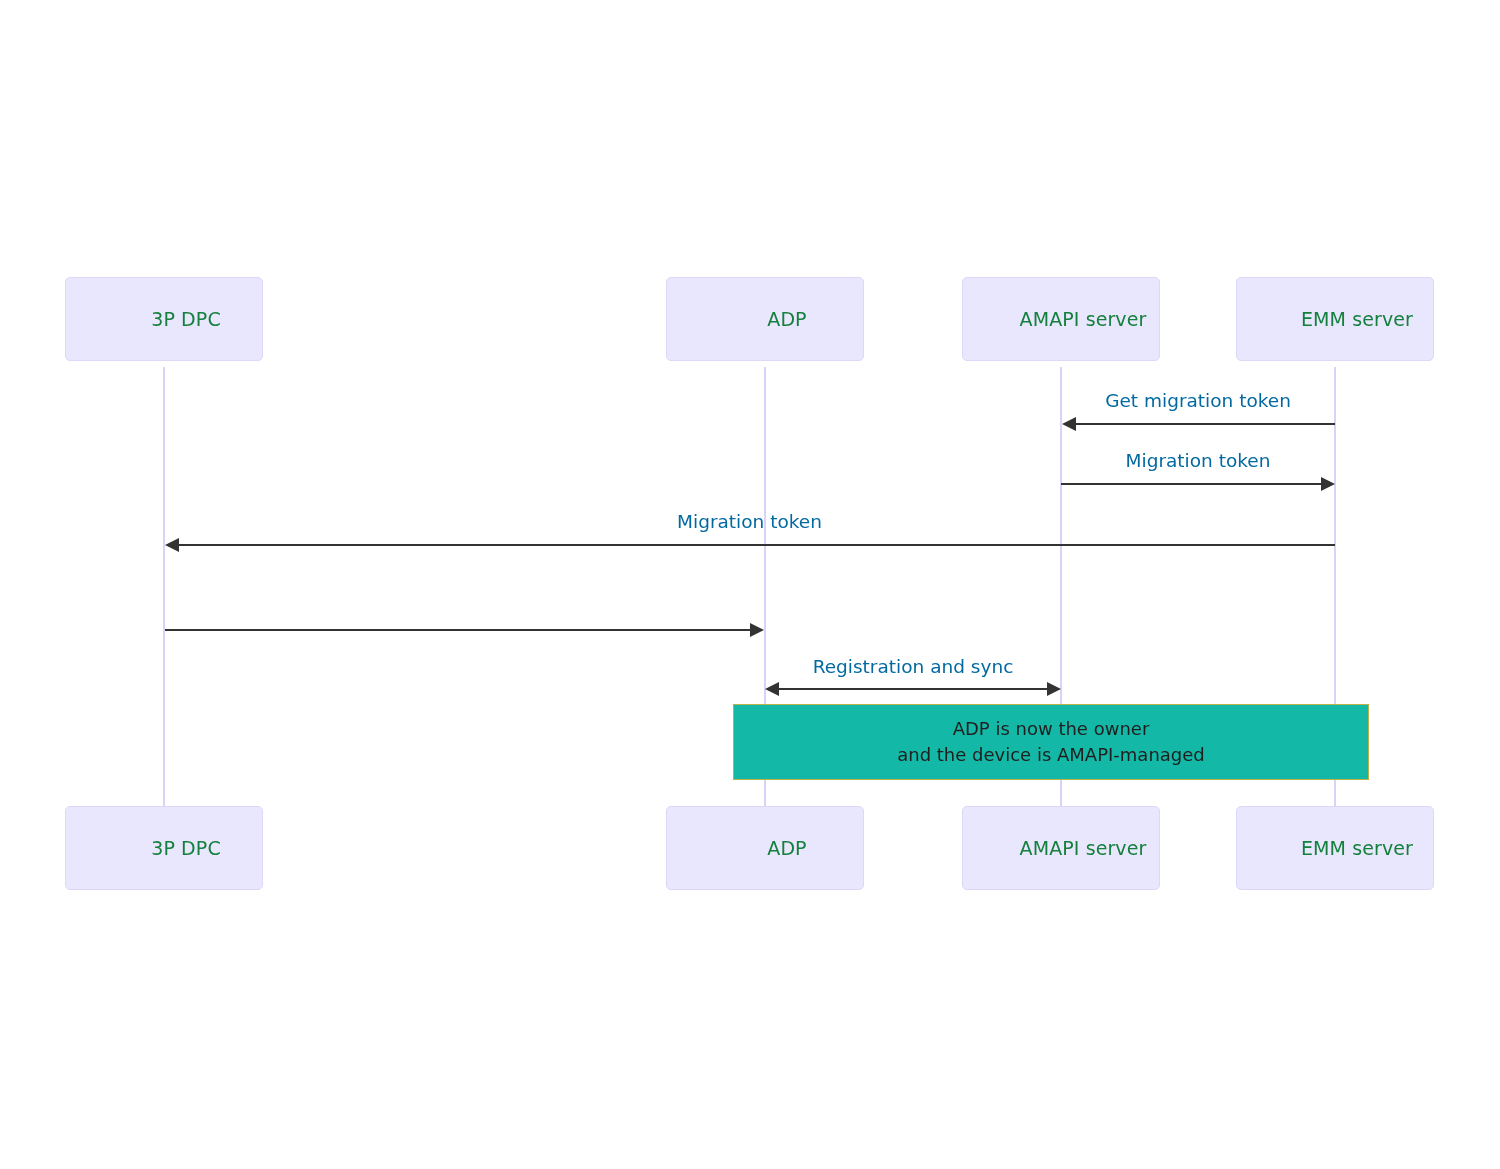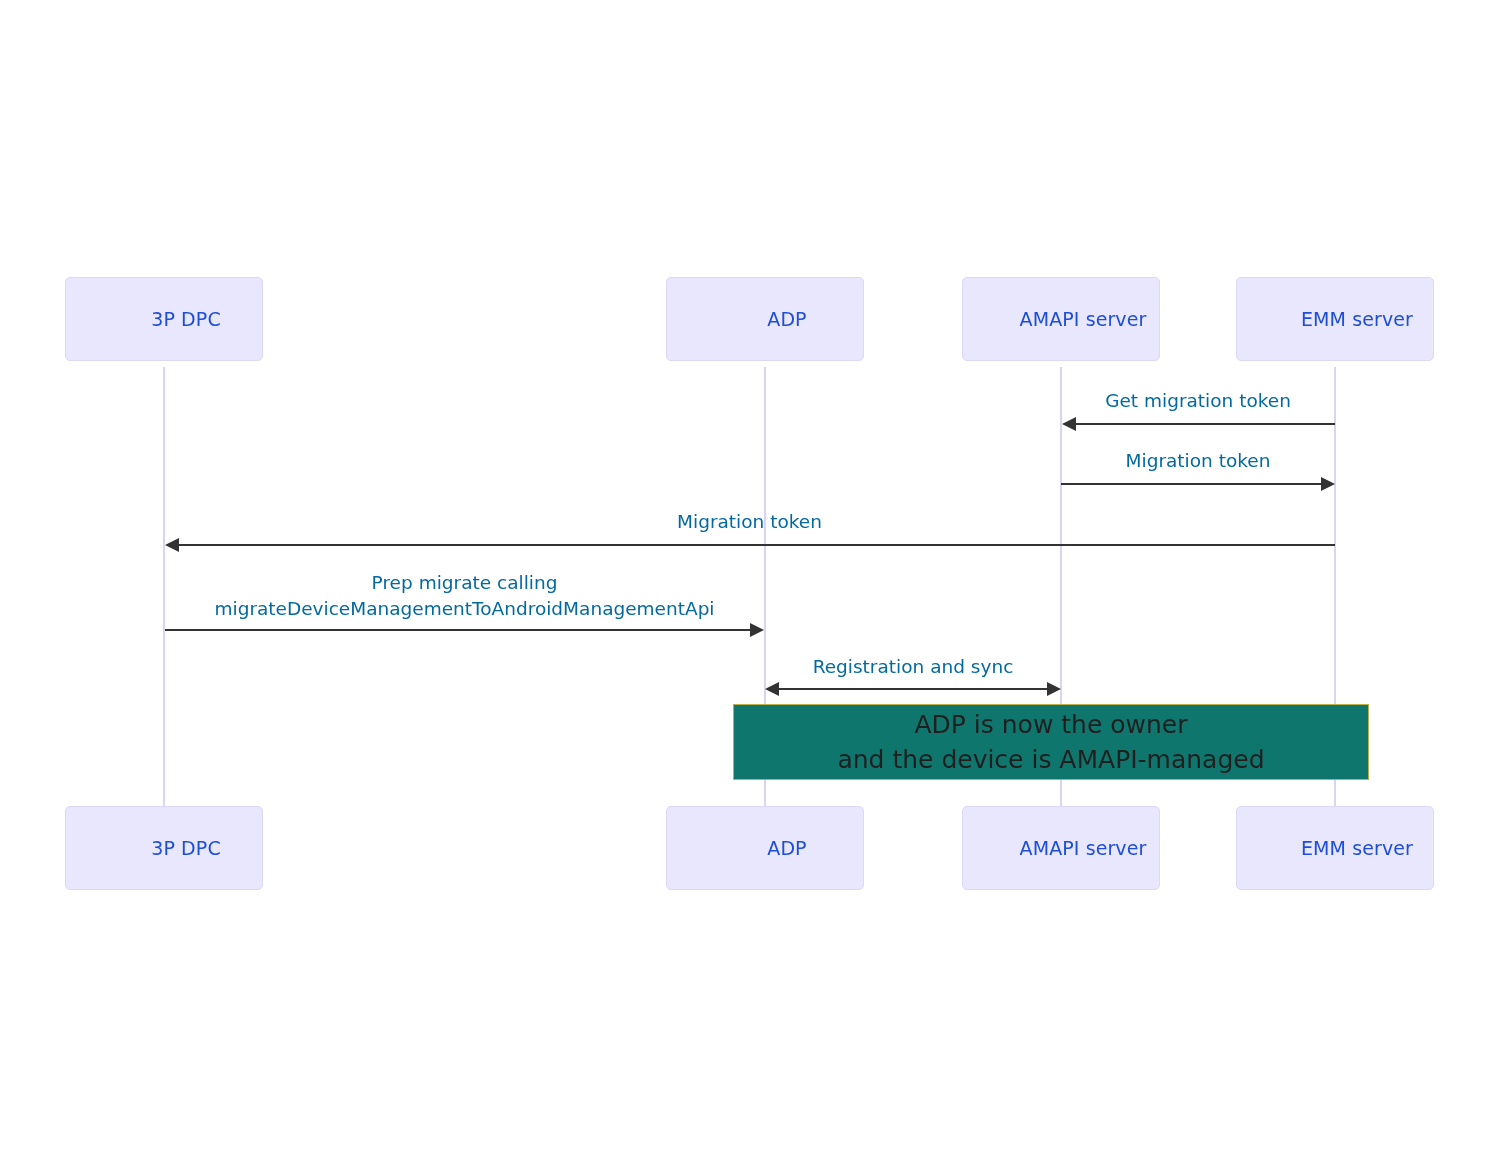--- a/index.html
+++ b/index.html
@@ -27,21 +27,21 @@
   .participant {
     position: absolute;
     box-sizing: border-box;
     background: #e9e7fd;
     border: 1px solid #ddd7f8;
     border-radius: 5px;
     display: flex;
     align-items: center;
     justify-content: center;
     font-size: 19px;
-    color: #1d4ed8;
+    color: #15803d;
     letter-spacing: .1px;
     padding-left: 44px;
   }
   .msg-line {
     position: absolute;
     height: 2px;
     background: #333333;
   }
   .arrowhead {
     position: absolute;
@@ -60,27 +60,27 @@
     position: absolute;
     font-size: 18.5px;
     color: #0369a1;
     text-align: center;
     line-height: 1.38;
     white-space: pre-line;
   }
   .note {
     position: absolute;
     box-sizing: border-box;
-    background: #0f766e;
+    background: #14b8a6;
     border: 1px solid #bcb04a;
     display: flex;
     align-items: center;
     justify-content: center;
     text-align: center;
-    font-size: 25px;
+    font-size: 18px;
     color: #1f1f1f;
     line-height: 1.42;
     white-space: pre-line;
   }
 </style>
 </head>
 <body>
 
 <div id="diagram">
 
@@ -107,22 +107,20 @@
   <div class="arrowhead arrow-left" style="left:1062px; top:417px;"></div>
 
   <div class="msg-label" style="left:1061px; top:448px; width:274px;">Migration token</div>
   <div class="msg-line" style="left:1061px; top:483px; width:260px;"></div>
   <div class="arrowhead arrow-right" style="left:1321px; top:477px;"></div>
 
   <div class="msg-label" style="left:164px; top:509px; width:1171px;">Migration token</div>
   <div class="msg-line" style="left:169px; top:544px; width:1166px;"></div>
   <div class="arrowhead arrow-left" style="left:165px; top:538px;"></div>
 
-  <div class="msg-label" style="left:165px; top:570px; width:599px;">Prep migrate calling
-migrateDeviceManagementToAndroidManagementApi</div>
   <div class="msg-line" style="left:165px; top:629px; width:585px;"></div>
   <div class="arrowhead arrow-right" style="left:750px; top:623px;"></div>
 
   <div class="msg-label" style="left:765px; top:654px; width:296px;">Registration and sync</div>
   <div class="msg-line" style="left:779px; top:688px; width:268px;"></div>
   <div class="arrowhead arrow-left" style="left:765px; top:682px;"></div>
   <div class="arrowhead arrow-right" style="left:1047px; top:682px;"></div>
 
   <div class="note" style="left:733px; top:704px; width:636px; height:76px;">ADP is now the owner
 and the device is AMAPI-managed</div>

